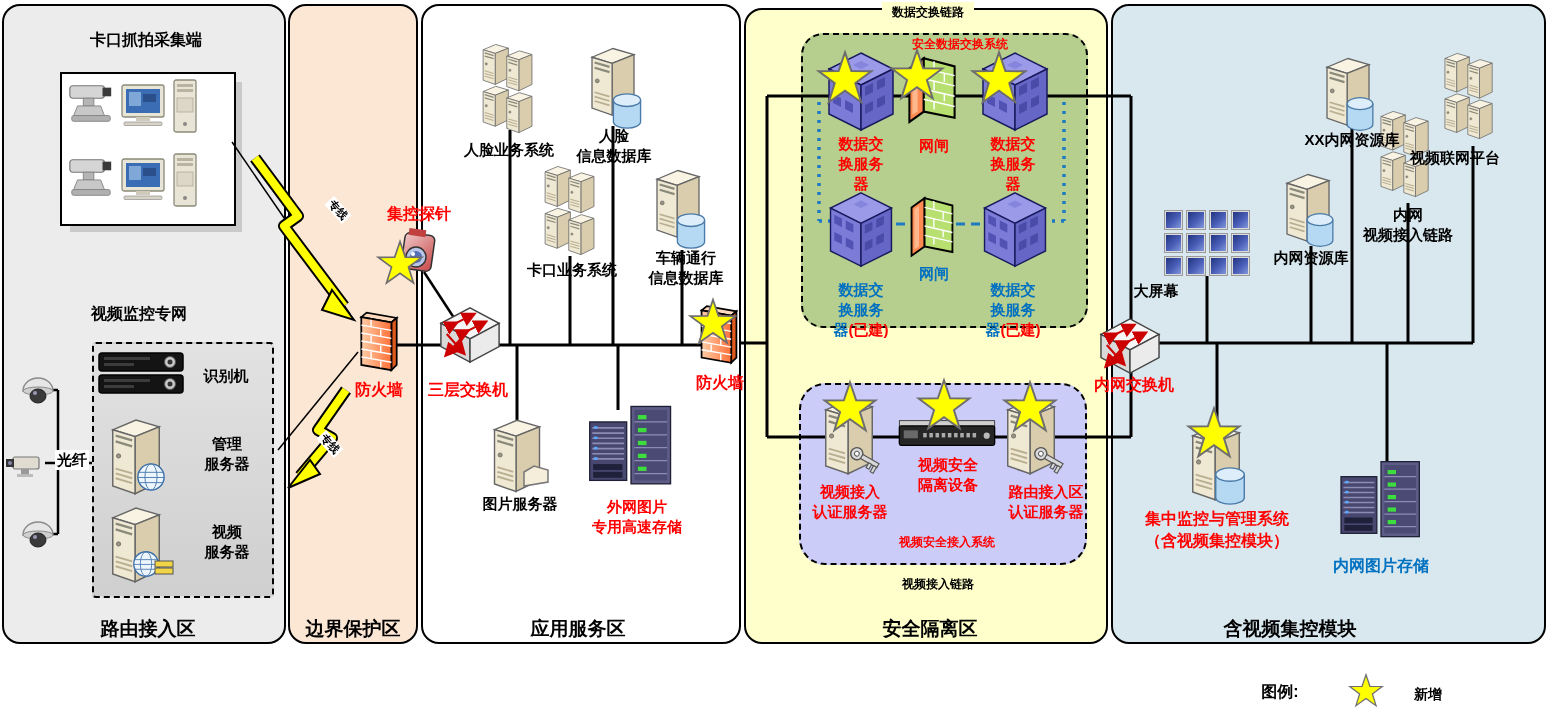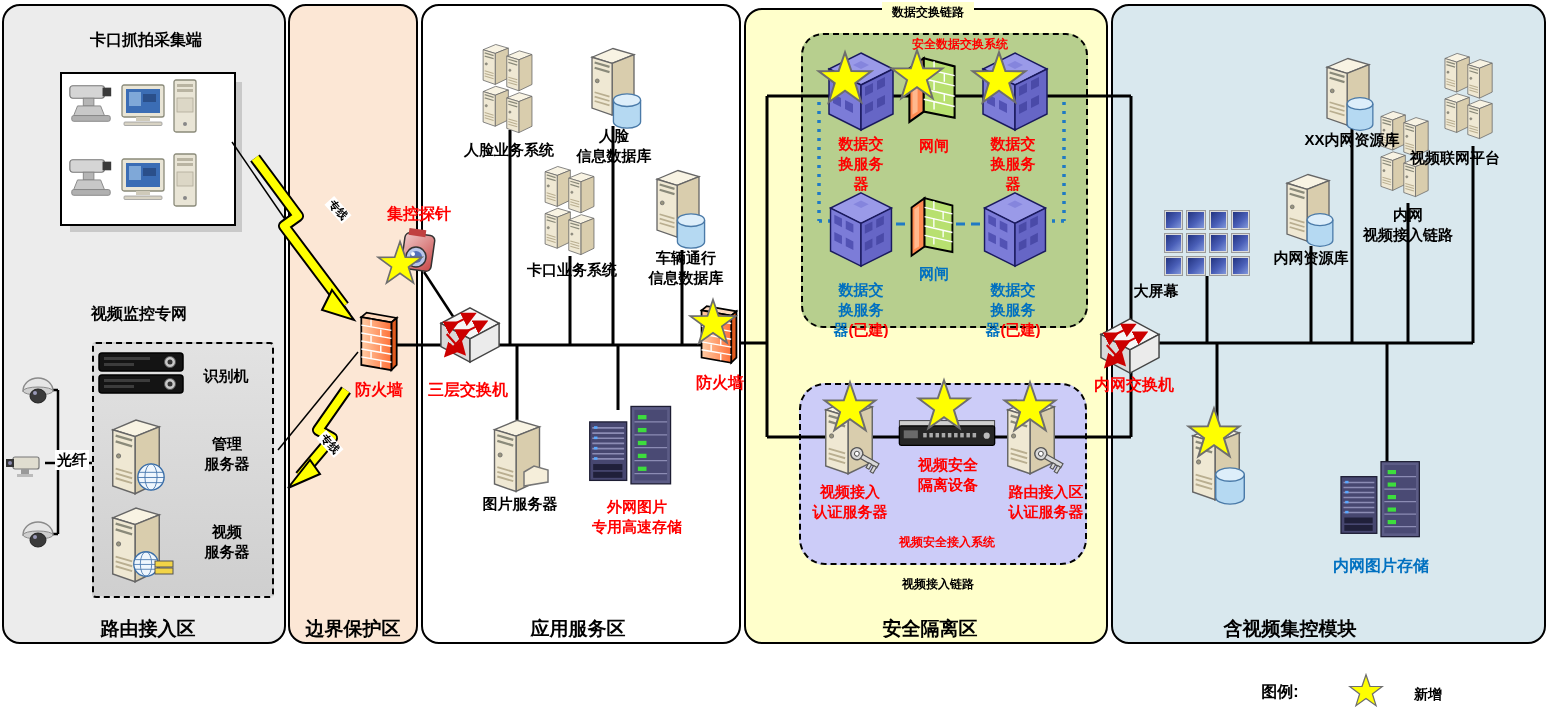--- a/index.html
+++ b/index.html
@@ -534,19 +534,21 @@
   <div class="lbl t17" style="left:938px;top:574px">视频接入链路</div>
   <div class="lbl zlabel" style="left:930px;top:618px">安全隔离区</div>
 
   <div class="lbl red t16" style="left:1134px;top:375px">内网交换机</div>
   <div class="lbl" style="left:1156px;top:281px">大屏幕</div>
   <div class="lbl" style="left:1311px;top:248px">内网资源库</div>
   <div class="lbl" style="left:1352px;top:130px">XX内网资源库</div>
   <div class="lbl" style="left:1408px;top:205px">内网
 视频接入链路</div>
   <div class="lbl" style="left:1455px;top:148px">视频联网平台</div>
+  <div class="lbl red t16" style="left:1217px;top:508px;line-height:22px">集中监控与管理系统
+（含视频集控模块）</div>
   <div class="lbl blue t16" style="left:1381px;top:556px">内网图片存储</div>
   <div class="lbl zlabel" style="left:1290px;top:618px">含视频集控模块</div>
 
   <div class="lbl t16" style="left:1280px;top:682px">图例:</div>
   <div class="lbl" style="left:1428px;top:684px;font-size:14px">新增</div>
 
 </div>
 
 </body></html>

